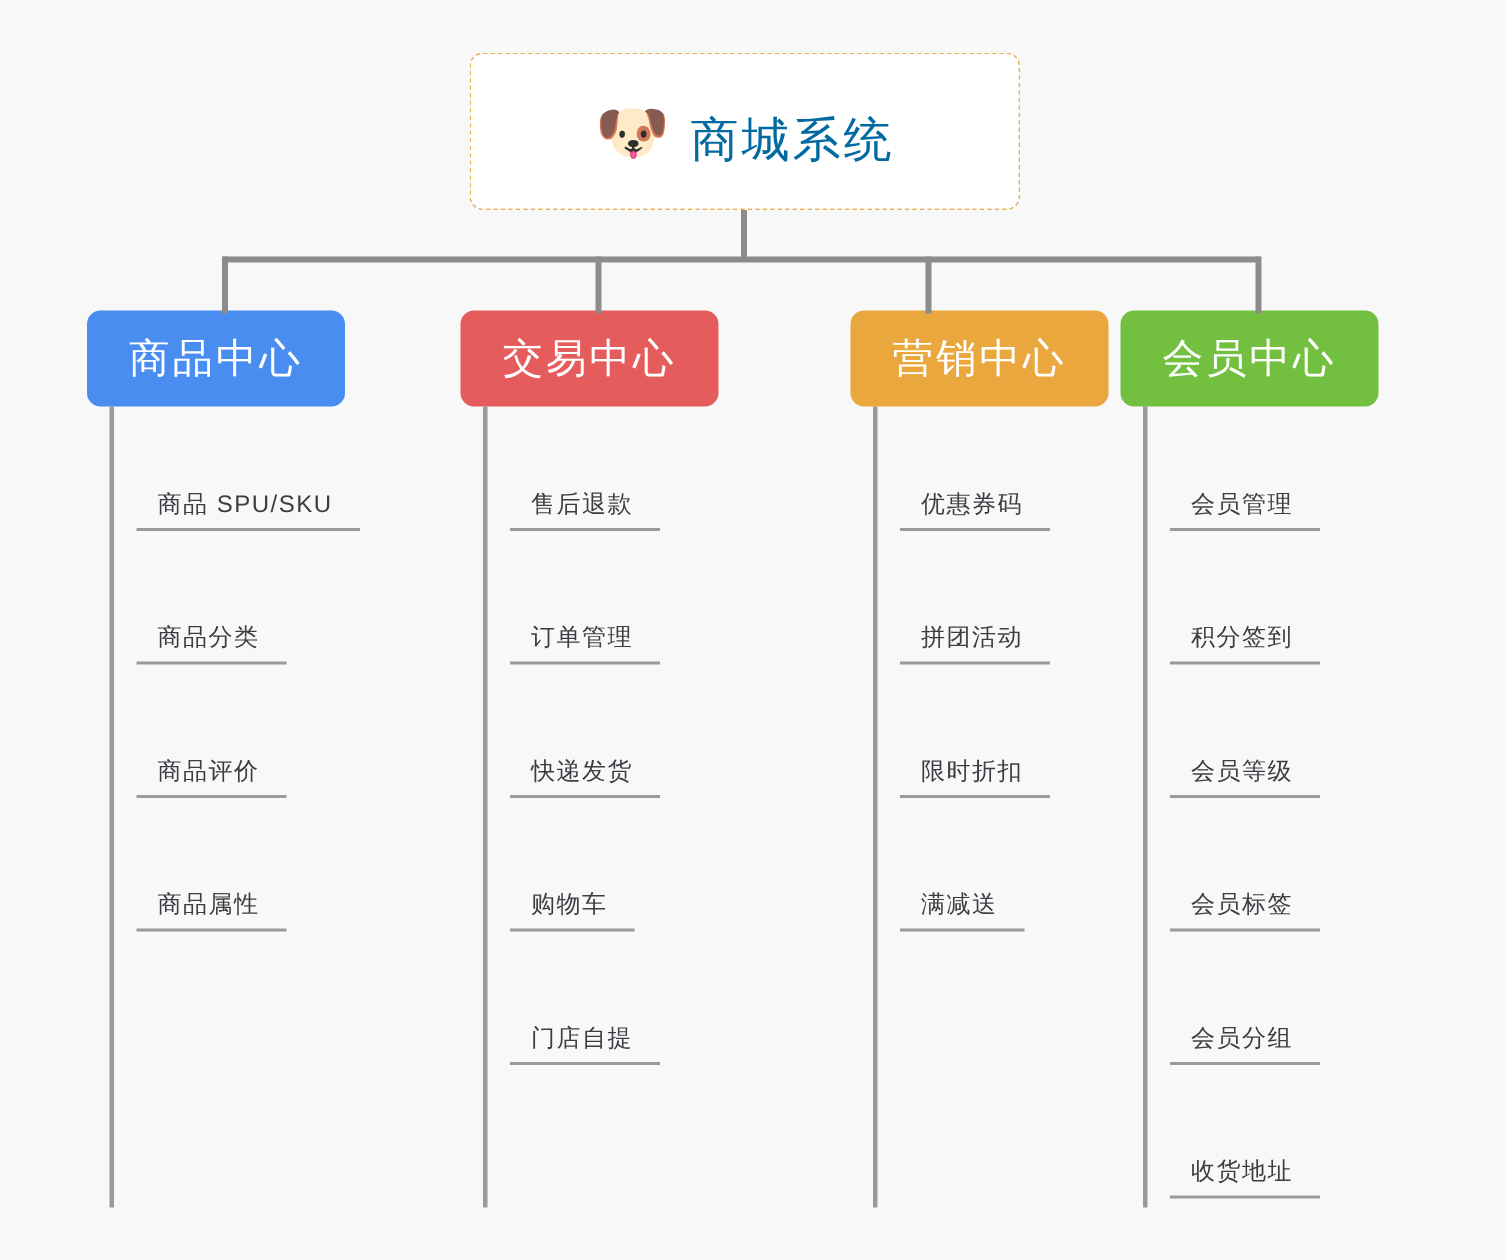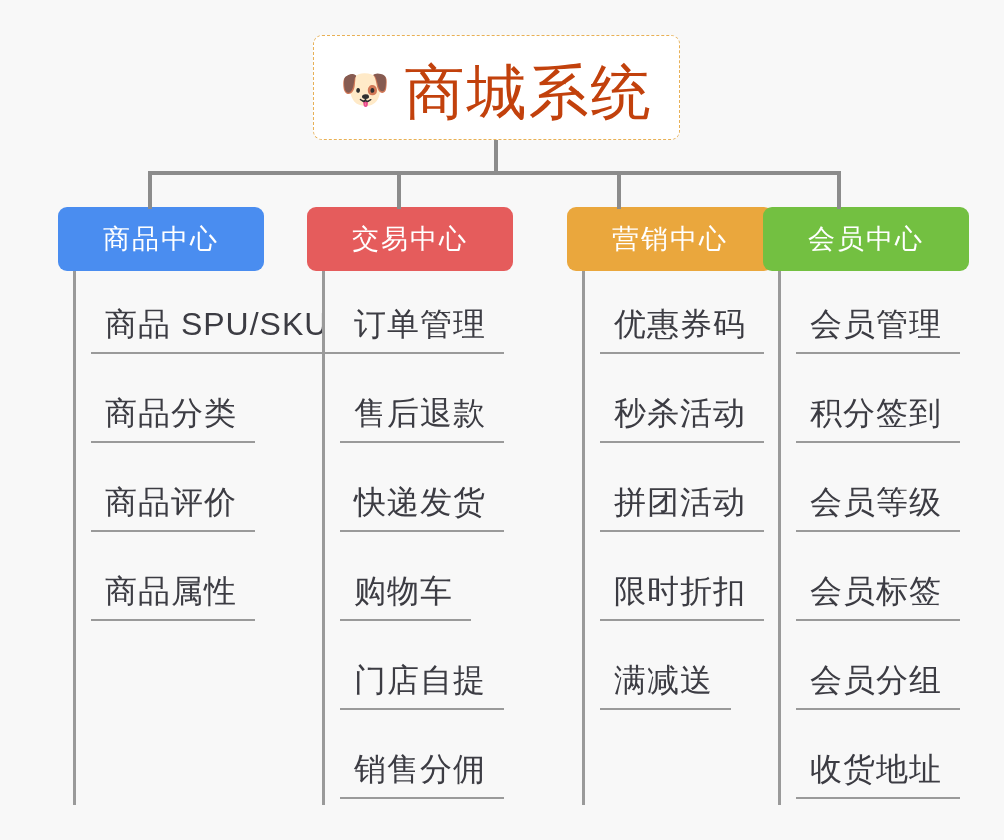--- a/index.html
+++ b/index.html
@@ -35,22 +35,22 @@
     justify-content: center;
     gap: 14px;
   }
   .root-emoji {
     font-size: 40px;
     line-height: 1;
     display: block;
     margin-top: 2px;
   }
   .root-title {
-    font-size: 60px;
-    color: #c2410c;
+    font-size: 32px;
+    color: #0369a1;
     letter-spacing: 2px;
     white-space: nowrap;
     margin-top: 12px;
   }
 
   
   .conn {
     position: absolute;
     background: #8c8c8c;
   }
@@ -71,21 +71,21 @@
     width: 4px;
     height: 38px;
   }
 
   
   .branch {
     position: absolute;
     top: 207px;
   }
   .branch-header {
-    width: 206px;
+    width: 172px;
     height: 64px;
     box-sizing: border-box;
     border-radius: 9px;
     display: flex;
     align-items: center;
     justify-content: center;
     color: #ffffff;
     font-size: 27px;
     letter-spacing: 2px;
   }
@@ -106,21 +106,21 @@
     position: relative;
     height: 89px;
     box-sizing: border-box;
     display: flex;
     align-items: flex-end;
     justify-content: flex-start;
     padding-left: 32px;
     padding-bottom: 6px;
   }
   .leaf-label {
-    font-size: 32px;
+    font-size: 16px;
     color: #3c3c43;
     white-space: nowrap;
     letter-spacing: 1px;
     position: relative;
     padding-right: 18px;
     padding-bottom: 5px;
     border-bottom: 2px solid #9a9a9a;
     margin-left: -14px;
     padding-left: 14px;
   }
@@ -159,63 +159,57 @@
           </div>
         </div>
       </div>
       <div class="branch" style="left: 307px;">
         <div class="branch-header" style="background: rgb(229, 92, 92);">
           <span>交易中心</span>
         </div>
         <div class="branch-trunk" style="height: 534px;"></div>
         <div class="leaf-list">
           <div class="leaf-item">
+            <span class="leaf-label">售后退款</span>
+          </div>
+          <div class="leaf-item">
             <span class="leaf-label">订单管理</span>
           </div>
           <div class="leaf-item">
-            <span class="leaf-label">售后退款</span>
-          </div>
-          <div class="leaf-item">
             <span class="leaf-label">快递发货</span>
           </div>
           <div class="leaf-item">
             <span class="leaf-label">购物车</span>
           </div>
           <div class="leaf-item">
             <span class="leaf-label">门店自提</span>
-          </div>
-          <div class="leaf-item">
-            <span class="leaf-label">销售分佣</span>
           </div>
         </div>
       </div>
       <div class="branch" style="left: 527px; margin-left: 40px;">
         <div class="branch-header" style="background: rgb(234, 167, 61);">
           <span>营销中心</span>
         </div>
         <div class="branch-trunk" style="height: 534px;"></div>
         <div class="leaf-list">
           <div class="leaf-item">
             <span class="leaf-label">优惠券码</span>
           </div>
           <div class="leaf-item">
-            <span class="leaf-label">秒杀活动</span>
-          </div>
-          <div class="leaf-item">
             <span class="leaf-label">拼团活动</span>
           </div>
           <div class="leaf-item">
             <span class="leaf-label">限时折扣</span>
           </div>
           <div class="leaf-item">
             <span class="leaf-label">满减送</span>
           </div>
         </div>
       </div>
-      <div class="branch" style="left: 747px; margin-left: 16px;">
+      <div class="branch" style="left: 747px;">
         <div class="branch-header" style="background: rgb(115, 192, 65);">
           <span>会员中心</span>
         </div>
         <div class="branch-trunk" style="height: 534px;"></div>
         <div class="leaf-list">
           <div class="leaf-item">
             <span class="leaf-label">会员管理</span>
           </div>
           <div class="leaf-item">
             <span class="leaf-label">积分签到</span>

